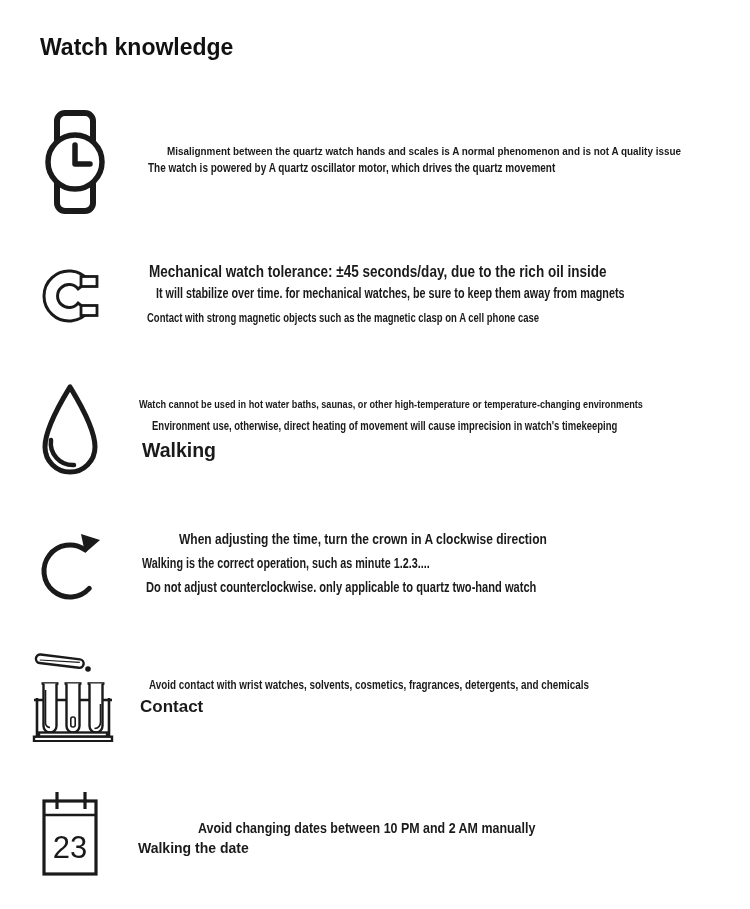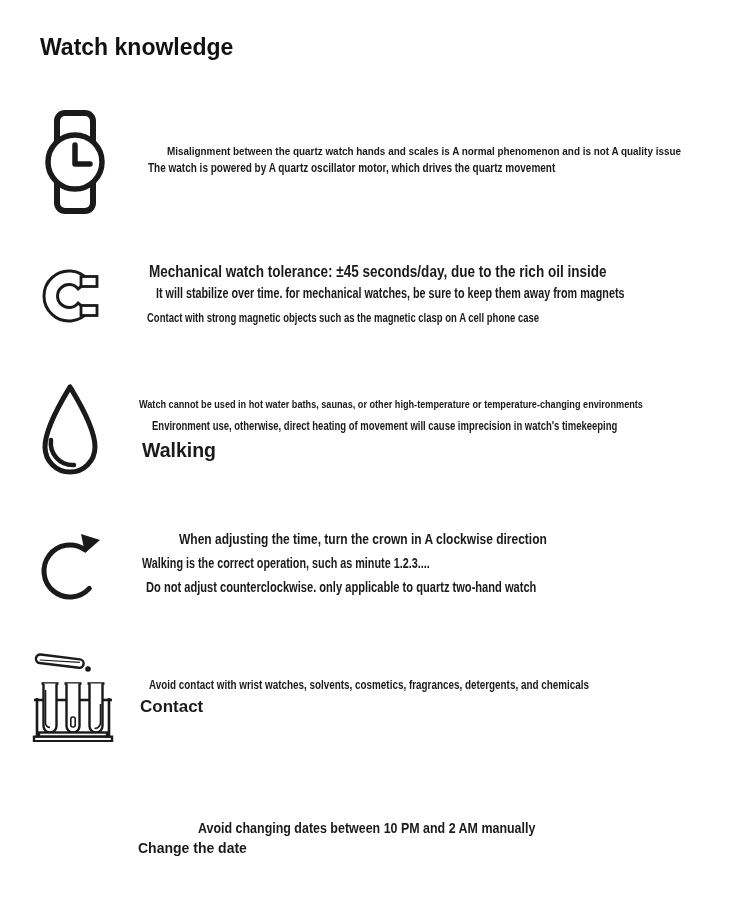--- a/index.html
+++ b/index.html
@@ -135,17 +135,26 @@
           <line x1="8" y1="9.5" x2="48" y2="7" stroke="#1a1a1a" stroke-width="1.2"></line>
         </g>
         <circle cx="56" cy="19" r="2.8" fill="#1a1a1a"></circle>
       </svg>
     </div>
     <span class="t s5l1">Avoid contact with wrist watches, solvents, cosmetics, fragrances, detergents, and chemicals</span>
     <span class="t s5l2">Contact</span>
   </div>
 
   <div class="sec">
+    <div class="icon i-cal">
+      <svg viewBox="0 0 56 88" xmlns="http://www.w3.org/2000/svg">
+        <rect x="2" y="12" width="52" height="73" fill="#ffffff" stroke="#1a1a1a" stroke-width="3.2"></rect>
+        <line x1="2" y1="26" x2="54" y2="26" stroke="#1a1a1a" stroke-width="2.4"></line>
+        <line x1="15" y1="3" x2="15" y2="20" stroke="#1a1a1a" stroke-width="3.2"></line>
+        <line x1="43" y1="3" x2="43" y2="20" stroke="#1a1a1a" stroke-width="3.2"></line>
+        <text class="cal-day" x="28" y="69" text-anchor="middle" font-size="31" fill="#1a1a1a">23</text>
+      </svg>
+    </div>
     <span class="t s6l1">Avoid changing dates between 10 PM and 2 AM manually</span>
-    <span class="t s6l2">Change the date</span>
+    <span class="t s6l2">Walking the date</span>
   </div>
 
 </div>
 
 </body></html>

